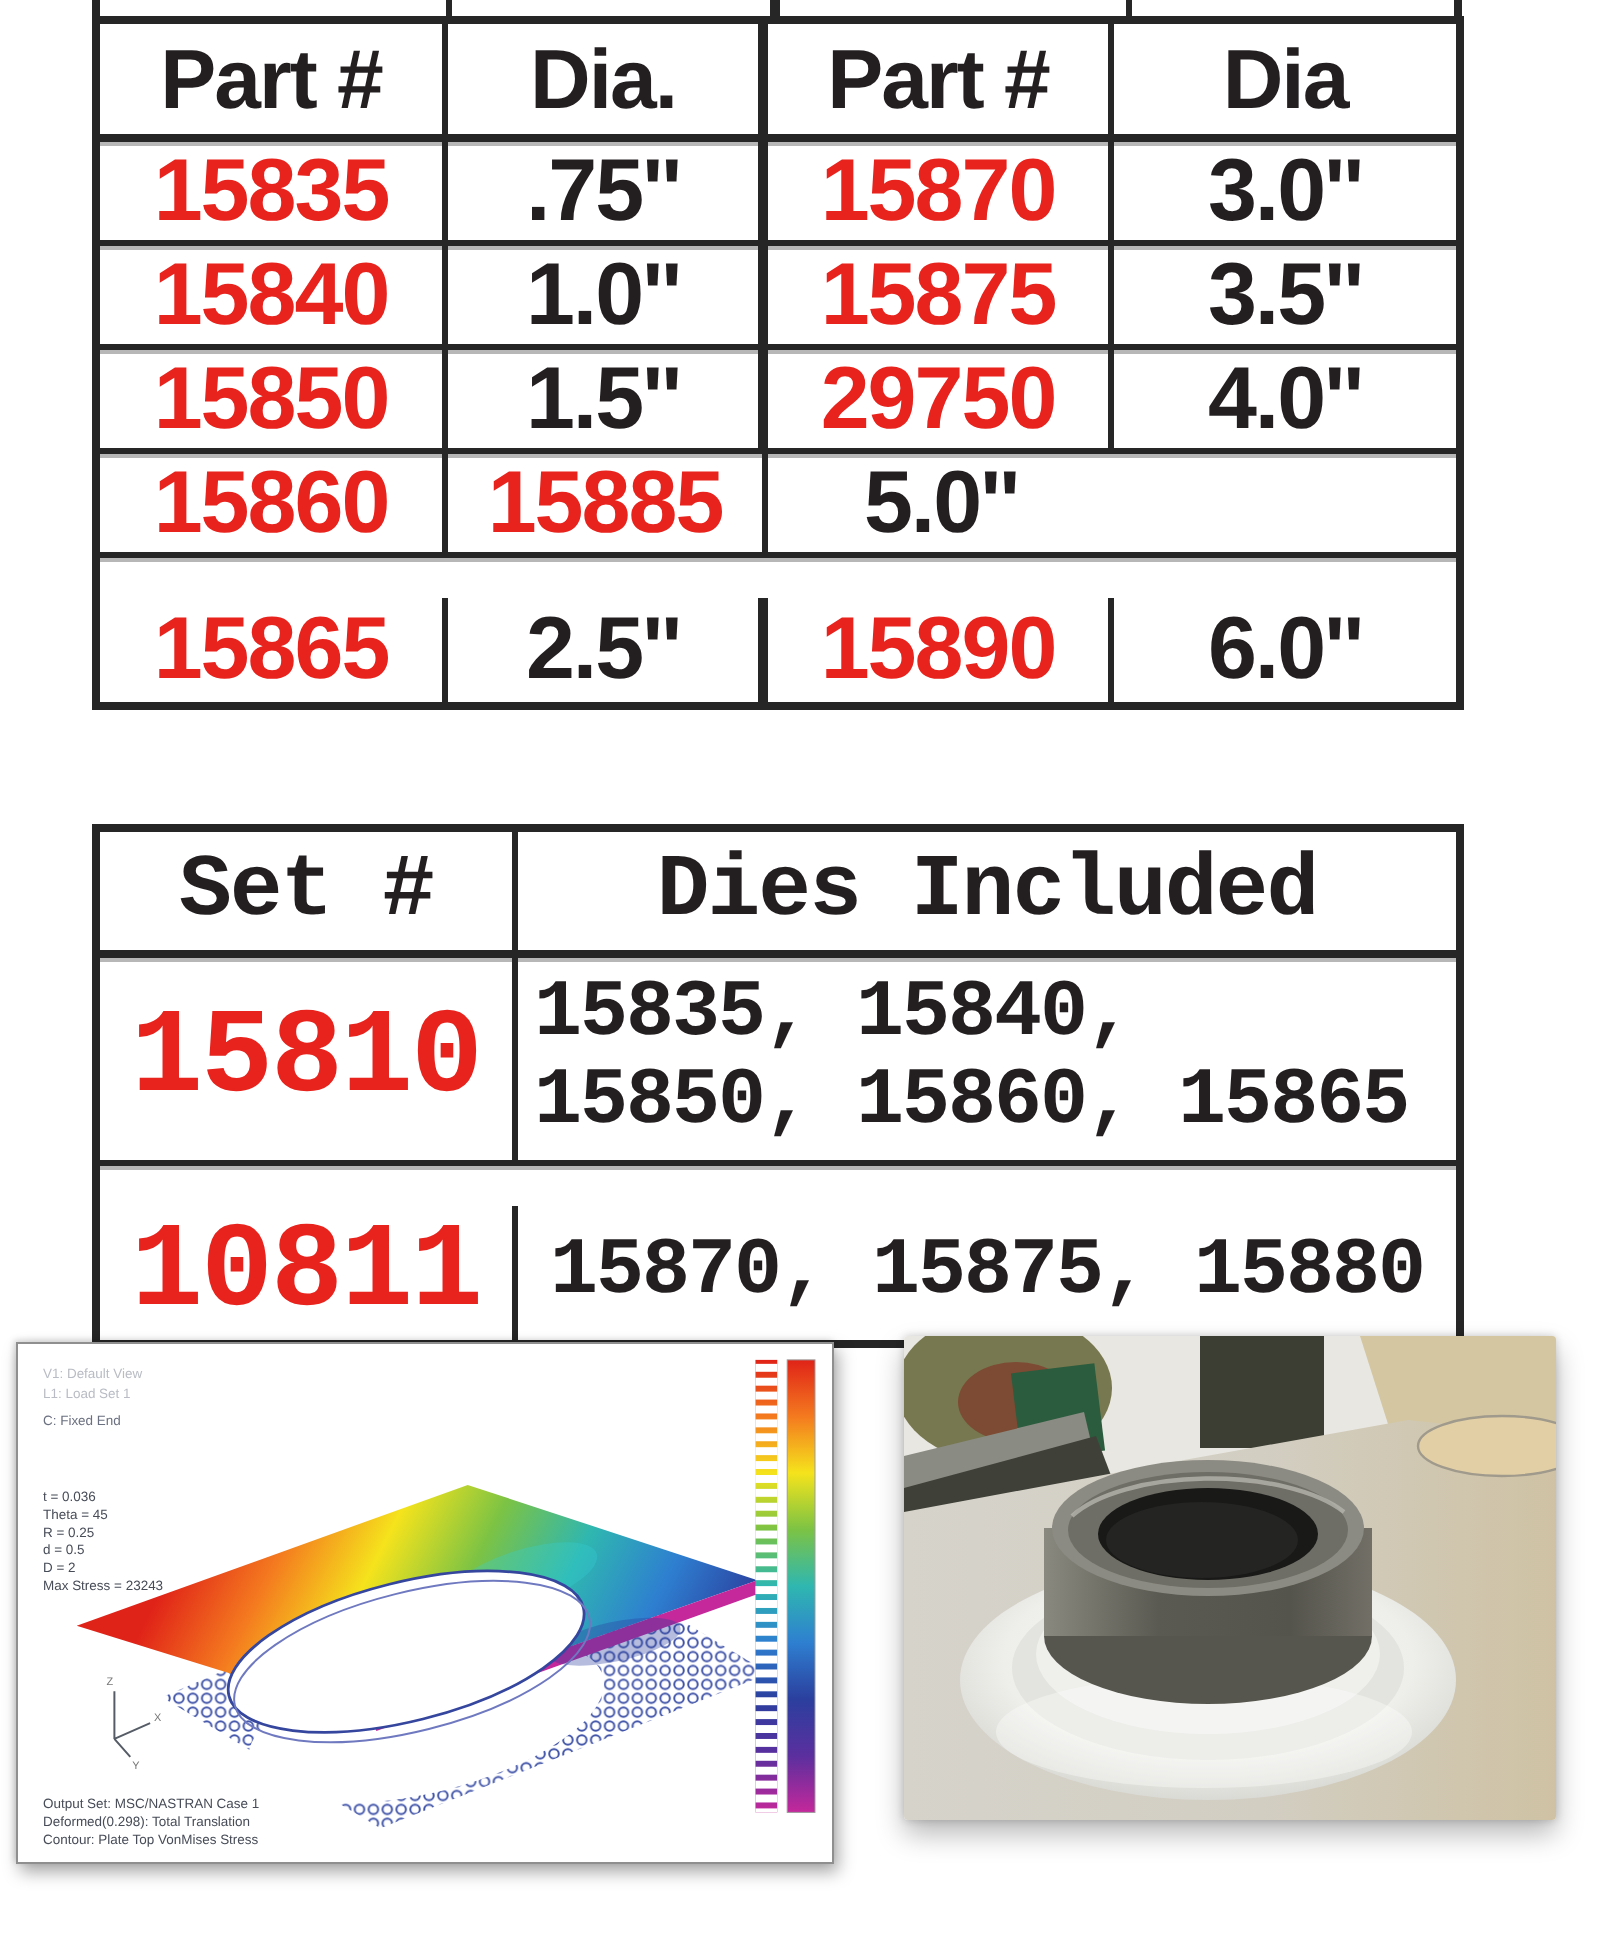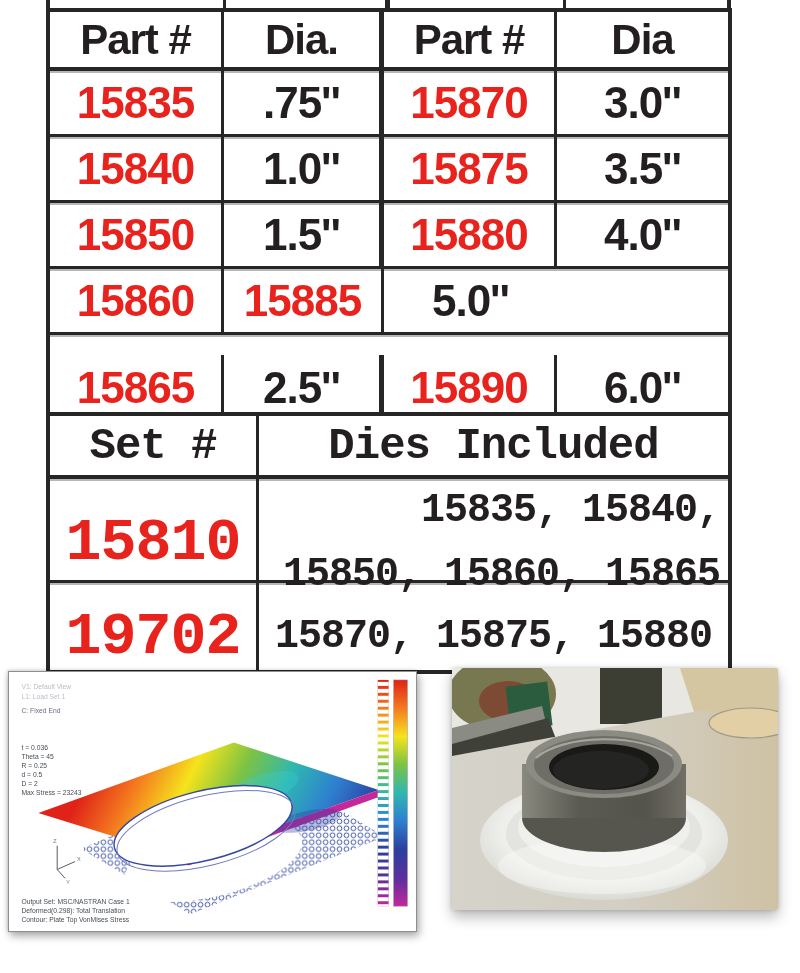--- a/index.html
+++ b/index.html
@@ -19,31 +19,31 @@
   .tbl{position:absolute;border:4px solid var(--line);background:#fff;}
   .row{display:grid;}
   .cell{display:flex;align-items:center;justify-content:center;
         border-right:3px solid var(--line);
         font-weight:700;letter-spacing:-1px;color:var(--ink);}
   .cell:last-child{border-right:none;}
   .cell.mid{border-right-width:5px;}
   .row{border-bottom:3px solid var(--line);box-shadow:0 2px 0 var(--shadow-line);}
   .row:last-child{border-bottom:none;box-shadow:none;margin-top:20px;}
   .row.head{border-bottom-width:4px;}
-  .t1 .row{grid-template-columns:174px 160px 173px 1fr;height:66px;}
+  .t1 .row{grid-template-columns:174px 160px 173px 1fr;height:52px;}
   .t1 .row.head{height:59px;font-size:42px;}
   .t1 .cell{font-size:44px;}
   .t1 .row.head .cell{font-size:42px;}
   .part{color:var(--red);}
   .t2 .row{grid-template-columns:209px 1fr;}
   .t2 .row.head{height:63px;font-size:44px;}
   .t2 .row.r1{height:104px;}
   .t2 .row.r2{height:67px;}
   .t2 .setnum{font-size:60px;color:var(--red);}
-  .t2 .dies{font-size:40px;line-height:64px;text-align:right;padding:0 8px;}
+  .t2 .dies{font-size:40px;line-height:44px;text-align:left;padding:0 8px;}
 
   
   .fea{position:absolute;left:8px;top:671px;width:409px;height:261px;
        background:#fff;border:1px solid #8f8f8f;
        box-shadow:2px 4px 8px rgba(0,0,0,.35), -1px -1px 3px rgba(0,0,0,.15);}
   .fea svg{display:block;width:100%;height:100%;}
   .featext{filter:blur(.35px);}
 
   
   .photo{position:absolute;left:452px;top:668px;width:326px;height:242px;
@@ -75,21 +75,21 @@
   </div>
   <div class="row">
     <div class="cell part">15840</div>
     <div class="cell mid">1.0''</div>
     <div class="cell part">15875</div>
     <div class="cell">3.5''</div>
   </div>
   <div class="row">
     <div class="cell part">15850</div>
     <div class="cell mid">1.5''</div>
-    <div class="cell part">15880</div>
+    <div class="cell part">29750</div>
     <div class="cell">4.0''</div>
   </div>
   <div class="row">
     <div class="cell part">15860</div>
     <div class="cell part">15885</div>
     <div class="cell">5.0''</div>
   </div>
   <div class="row">
     <div class="cell part">15865</div>
     <div class="cell mid">2.5''</div>
@@ -101,21 +101,21 @@
 <div class="tbl t2" style="left:46px;top:412px;width:686px;font-family:Liberation Mono, monospace;">
   <div class="row head">
     <div class="cell">Set #</div>
     <div class="cell">Dies Included</div>
   </div>
   <div class="row r1">
     <div class="cell setnum">15810</div>
     <div class="cell dies">15835, 15840, 15850, 15860, 15865</div>
   </div>
   <div class="row r2">
-    <div class="cell setnum">19702</div>
+    <div class="cell setnum">10811</div>
     <div class="cell dies">15870, 15875, 15880</div>
   </div>
 </div>
 
 <div class="fea">
 <svg viewBox="0 0 409 261" xmlns="http://www.w3.org/2000/svg">
   <defs>
     <linearGradient id="plateGrad" gradientUnits="userSpaceOnUse" x1="95" y1="78" x2="335" y2="200">
           <stop offset="0.000" stop-color="#e02318"></stop>
           <stop offset="0.167" stop-color="#f47a1f"></stop>

